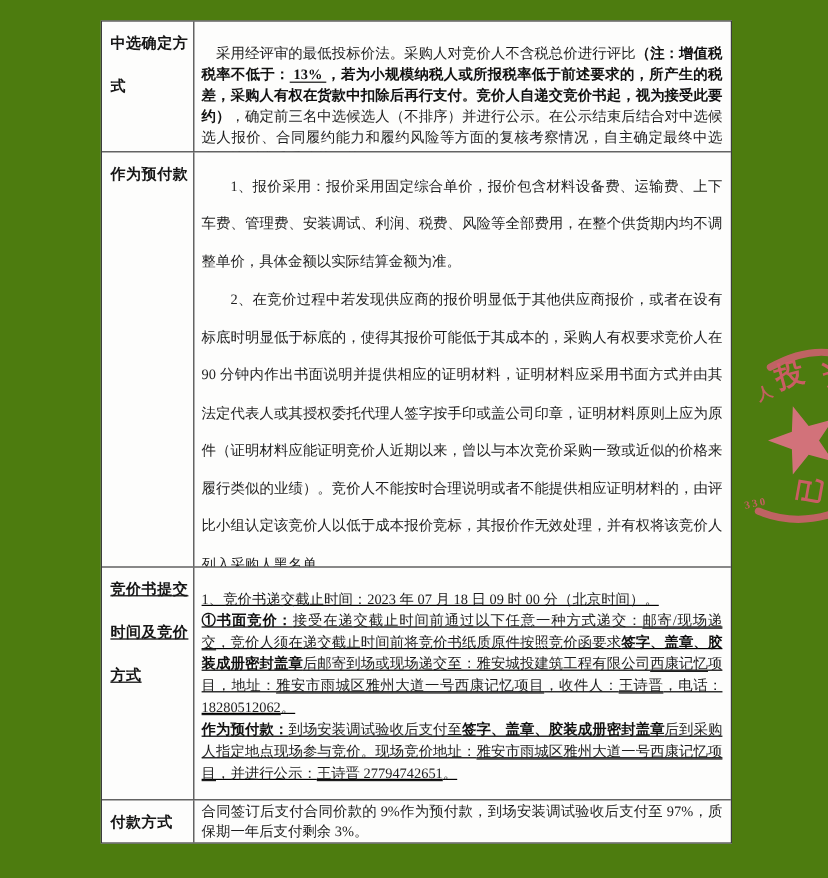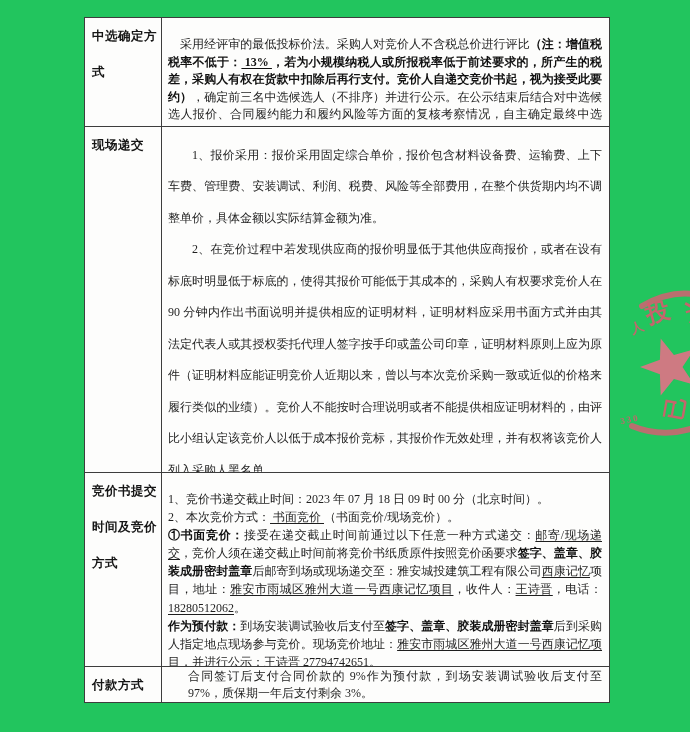--- a/index.html
+++ b/index.html
@@ -3,34 +3,34 @@
 <meta charset="utf-8">
 <style>
   html,body{margin:0;padding:0;}
   body{
     width:690px;height:732px;overflow:hidden;
     background:#f3f3f1;
     font-family:"Liberation Serif","DejaVu Serif",serif;
   }
   .page{
     position:relative;width:690px;height:732px;overflow:hidden;
-    background:#22c55e;
+    background:#4d7c0f;
   }
   .doc-table{
     position:absolute;left:84px;top:17px;width:526px;
     border:1.6px solid #3d3d3d;
     background:#fdfdfc;
     box-sizing:border-box;
   }
   .table-row{display:flex;box-sizing:border-box;}
   .table-row + .table-row{border-top:1.6px solid #3d3d3d;}
   .table-row:nth-child(1){height:108px;}
   .table-row:nth-child(2){height:346px;}
-  .table-row:nth-child(3){height:194px;}
-  .table-row:nth-child(4){height:36px;gap:20px;}
+  .table-row:nth-child(3){height:194px;text-decoration:underline;}
+  .table-row:nth-child(4){height:36px;}
   .label-cell{
     width:77px;flex:0 0 77px;box-sizing:border-box;
     border-right:1.6px solid #3d3d3d;
     font-size:12.5px;font-weight:bold;color:#161616;
     line-height:36px;padding-left:7px;padding-right:2px;
     letter-spacing:0.5px;
   }
   .content-cell{
     flex:1;box-sizing:border-box;overflow:hidden;
     font-size:12px;color:#1e1e1e;
@@ -60,31 +60,30 @@
 <div class="page">
 
   <div class="doc-table">
       <div class="table-row">
         <div class="label-cell">中选确定方式</div>
         <div class="content-cell">
           <p class="para ind1"><span class="seg">采用经评审的最低投标价法。采购人对竞价人不含税总价进行评比</span><span class="seg-b">（注：增值税税率不低于：</span><span class="seg-bu"> 13% </span><span class="seg-b">，若为小规模纳税人或所报税率低于前述要求的，所产生的税差，采购人有权在货款中扣除后再行支付。竞价人自递交竞价书起，视为接受此要约）</span><span class="seg">，确定前三名中选候选人（不排序）并进行公示。在公示结束后结合对中选候选人报价、合同履约能力和履约风险等方面的复核考察情况，自主确定最终中选人，达到优质采购的目的。</span></p>
         </div>
       </div>
       <div class="table-row">
-        <div class="label-cell">现场递交</div>
+        <div class="label-cell">作为预付款</div>
         <div class="content-cell">
           <p class="para ind2"><span class="seg">1、报价采用：报价采用固定综合单价，报价包含材料设备费、运输费、上下车费、管理费、安装调试、利润、税费、风险等全部费用，在整个供货期内均不调整单价，具体金额以实际结算金额为准。</span></p>
           <p class="para ind2"><span class="seg">2、在竞价过程中若发现供应商的报价明显低于其他供应商报价，或者在设有标底时明显低于标底的，使得其报价可能低于其成本的，采购人有权要求竞价人在 90 分钟内作出书面说明并提供相应的证明材料，证明材料应采用书面方式并由其法定代表人或其授权委托代理人签字按手印或盖公司印章，证明材料原则上应为原件（证明材料应能证明竞价人近期以来，曾以与本次竞价采购一致或近似的价格来履行类似的业绩）。竞价人不能按时合理说明或者不能提供相应证明材料的，由评比小组认定该竞价人以低于成本报价竞标，其报价作无效处理，并有权将该竞价人列入采购人黑名单。</span></p>
         </div>
       </div>
       <div class="table-row">
         <div class="label-cell">竞价书提交时间及竞价方式</div>
         <div class="content-cell">
           <p class="para"><span class="seg">1、竞价书递交截止时间：2023 年 07 月 18 日 09 时 00 分（北京时间）。</span></p>
-          <p class="para"><span class="seg">2、本次竞价方式：</span><span class="seg-u"> 书面竞价 </span><span class="seg">（书面竞价/现场竞价）。</span></p>
           <p class="para"><span class="seg-b">①书面竞价：</span><span class="seg">接受在递交截止时间前通过以下任意一种方式递交：</span><span class="seg-u">邮寄/现场递交</span><span class="seg">，竞价人须在递交截止时间前将竞价书纸质原件按照竞价函要求</span><span class="seg-b">签字、盖章、胶装成册密封盖章</span><span class="seg">后邮寄到场或现场递交至：雅安城投建筑工程有限公司</span><span class="seg-u">西康记忆</span><span class="seg">项目，地址：</span><span class="seg-u">雅安市雨城区雅州大道一号西康记忆项目</span><span class="seg">，收件人：</span><span class="seg-u">王诗晋</span><span class="seg">，电话：</span><span class="seg-u">18280512062</span><span class="seg">。</span></p>
           <p class="para"><span class="seg-b">作为预付款：</span><span class="seg">到场安装调试验收后支付至</span><span class="seg-b">签字、盖章、胶装成册密封盖章</span><span class="seg">后到采购人指定地点现场参与竞价。现场竞价地址：</span><span class="seg-u">雅安市雨城区雅州大道一号西康记忆项目</span><span class="seg">，并进行公示：</span><span class="seg-u">王诗晋 27794742651</span><span class="seg">。</span></p>
         </div>
       </div>
       <div class="table-row">
         <div class="label-cell">付款方式</div>
         <div class="content-cell">
           <p class="para"><span class="seg">合同签订后支付合同价款的 9%作为预付款，到场安装调试验收后支付至 97%，质保期一年后支付剩余 3%。</span></p>
         </div>
       </div>

